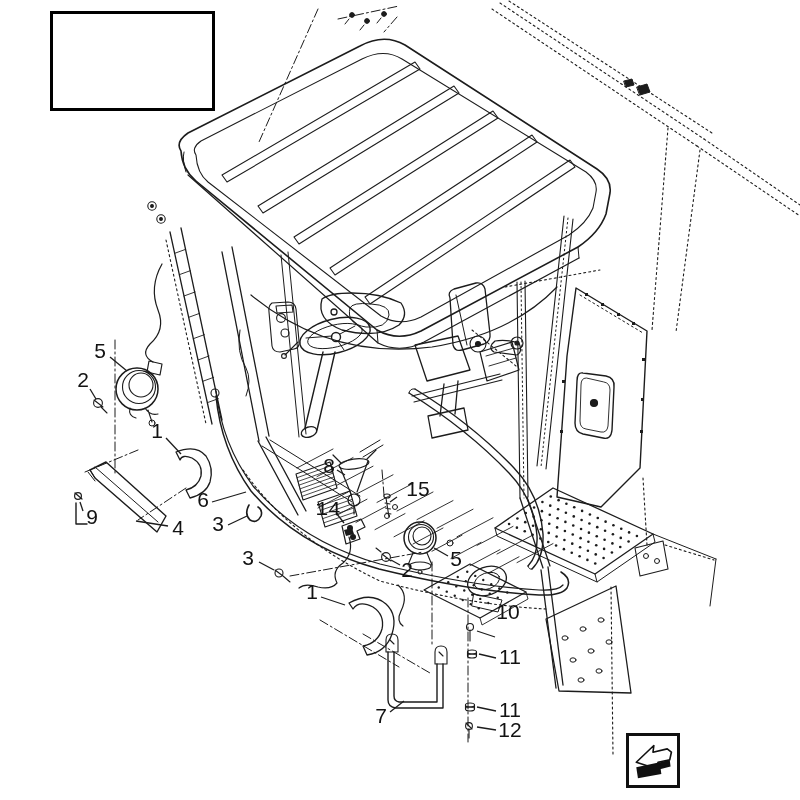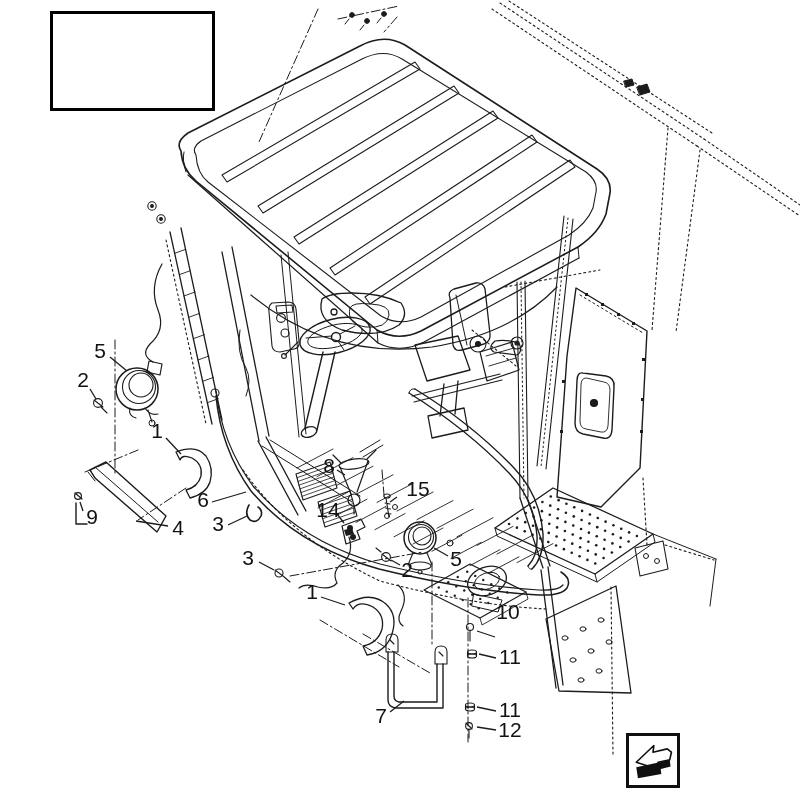--- a/index.html
+++ b/index.html
@@ -511,21 +511,21 @@
 <div id="callout-layer">
       <div class="callout" style="left: 100px; top: 351px;">5</div>
       <div class="callout" style="left: 83px; top: 380px;">2</div>
       <div class="callout" style="left: 157px; top: 431px;">1</div>
       <div class="callout" style="left: 92px; top: 517px;">9</div>
       <div class="callout" style="left: 178px; top: 528px;">4</div>
       <div class="callout" style="left: 203px; top: 500px;">6</div>
       <div class="callout" style="left: 218px; top: 524px;">3</div>
       <div class="callout" style="left: 329px; top: 466px;">8</div>
       <div class="callout" style="left: 418px; top: 489px;">15</div>
-      <div class="callout" style="left: 328px; top: 510px;">14</div>
+      <div class="callout" style="left: 328px; top: 510px; font-family: Liberation Mono, monospace;">14</div>
       <div class="callout" style="left: 248px; top: 558px;">3</div>
       <div class="callout" style="left: 312px; top: 592px;">1</div>
       <div class="callout" style="left: 407px; top: 570px;">2</div>
       <div class="callout" style="left: 456px; top: 559px;">5</div>
       <div class="callout" style="left: 508px; top: 612px;">10</div>
       <div class="callout" style="left: 510px; top: 657px;">11</div>
       <div class="callout" style="left: 510px; top: 710px;">11</div>
       <div class="callout" style="left: 510px; top: 730px; text-align: center;">12</div>
       <div class="callout" style="left: 381px; top: 716px;">7</div>
     </div>

